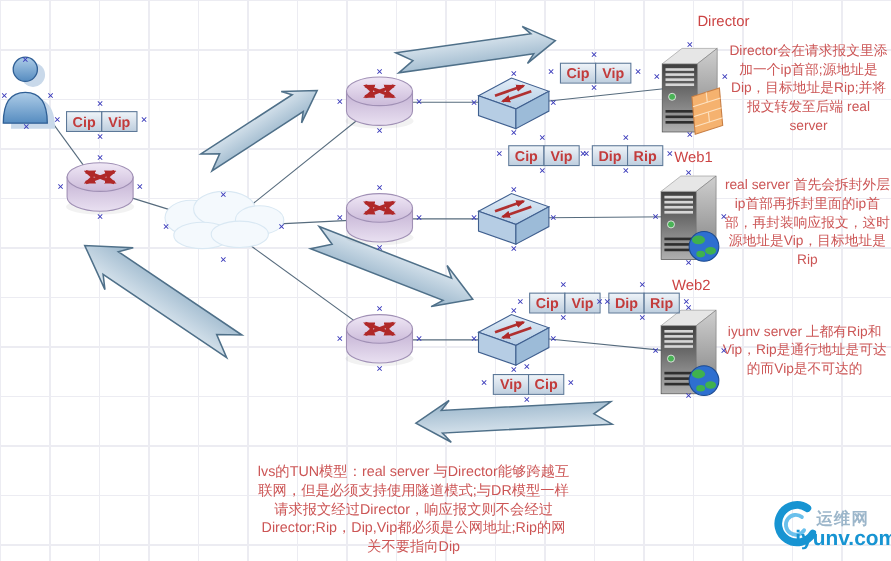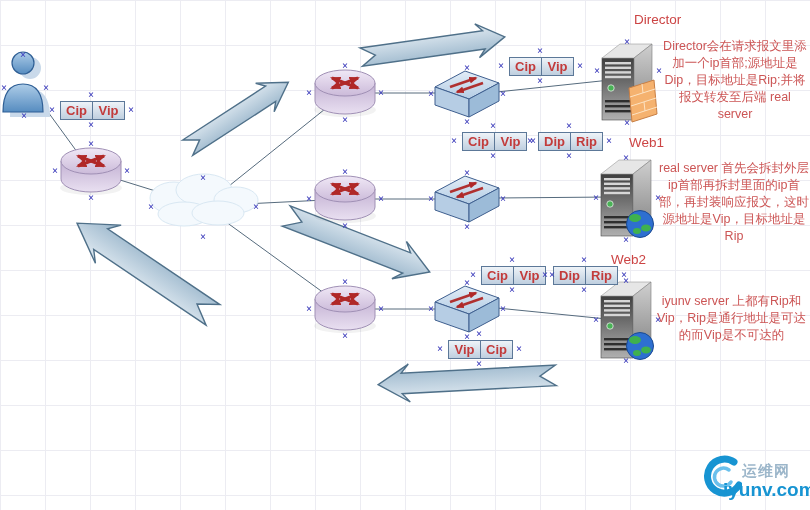--- a/index.html
+++ b/index.html
@@ -194,21 +194,21 @@
       <circle cx="45" cy="70" r="13.5" fill="#2e6fd0" stroke="#1b4a90" stroke-width="1"></circle>
       <g fill="#3fb14e">
         <ellipse cx="40" cy="64" rx="6" ry="4"></ellipse>
         <ellipse cx="51" cy="74" rx="5" ry="3.5"></ellipse>
         <ellipse cx="42" cy="77" rx="4" ry="3"></ellipse>
       </g>
     </g>
   </svg>
 
   <div class="nodelabel" style="left:634px;top:12px">Director</div>
-  <div class="nodelabel" style="left:629px;top:135px">Web1</div>
+  <div class="nodelabel" style="left:613px;top:135px">Web1</div>
   <div class="nodelabel" style="left:611px;top:252px">Web2</div>
 
   <div class="pair" style="left:60px;top:101px">
     <span class="addr">Cip</span>
     <span class="addr">Vip</span>
   </div>
   <div class="pair" style="left:509px;top:57px">
     <span class="addr">Cip</span>
     <span class="addr">Vip</span>
   </div>
@@ -229,20 +229,21 @@
     <span class="addr">Rip</span>
   </div>
   <div class="pair" style="left:448px;top:340px">
     <span class="addr">Vip</span>
     <span class="addr">Cip</span>
   </div>
 
   <div class="note" style="left:658px;top:160px;width:152px">real server 首先会拆封外层ip首部再拆封里面的ip首部，再封装响应报文，这时源地址是Vip，目标地址是Rip</div>
   <div class="note" style="left:661px;top:38px;width:148px">Director会在请求报文里添加一个ip首部;源地址是Dip，目标地址是Rip;并将报文转发至后端 real server</div>
   <div class="note" style="left:654px;top:293px;width:155px">iyunv server 上都有Rip和Vip，Rip是通行地址是可达的而Vip是不可达的</div>
+  <div class="note" style="left:233px;top:420px;width:286px;font-size:13px">lvs的TUN模型：real server 与Director能够跨越互联网，但是必须支持使用隧道模式;与DR模型一样请求报文经过Director，响应报文则不会经过Director;Rip，Dip,Vip都必须是公网地址;Rip的网关不要指向Dip</div>
 
   <div class="watermark">
     <svg width="46" height="54" viewBox="0 0 46 54">
       <path d="M38,12 A17,17 0 1 0 43,35" fill="none" stroke="#1794d2" stroke-width="7" stroke-linecap="round"></path>
       <path d="M33,20 A9,9 0 1 0 35,32" fill="none" stroke="#6ac0ec" stroke-width="3.5" stroke-linecap="round"></path>
     </svg>
     <span class="wm-name">运维网</span>
     <span class="wm-url">iyunv.com</span>
   </div>
 

